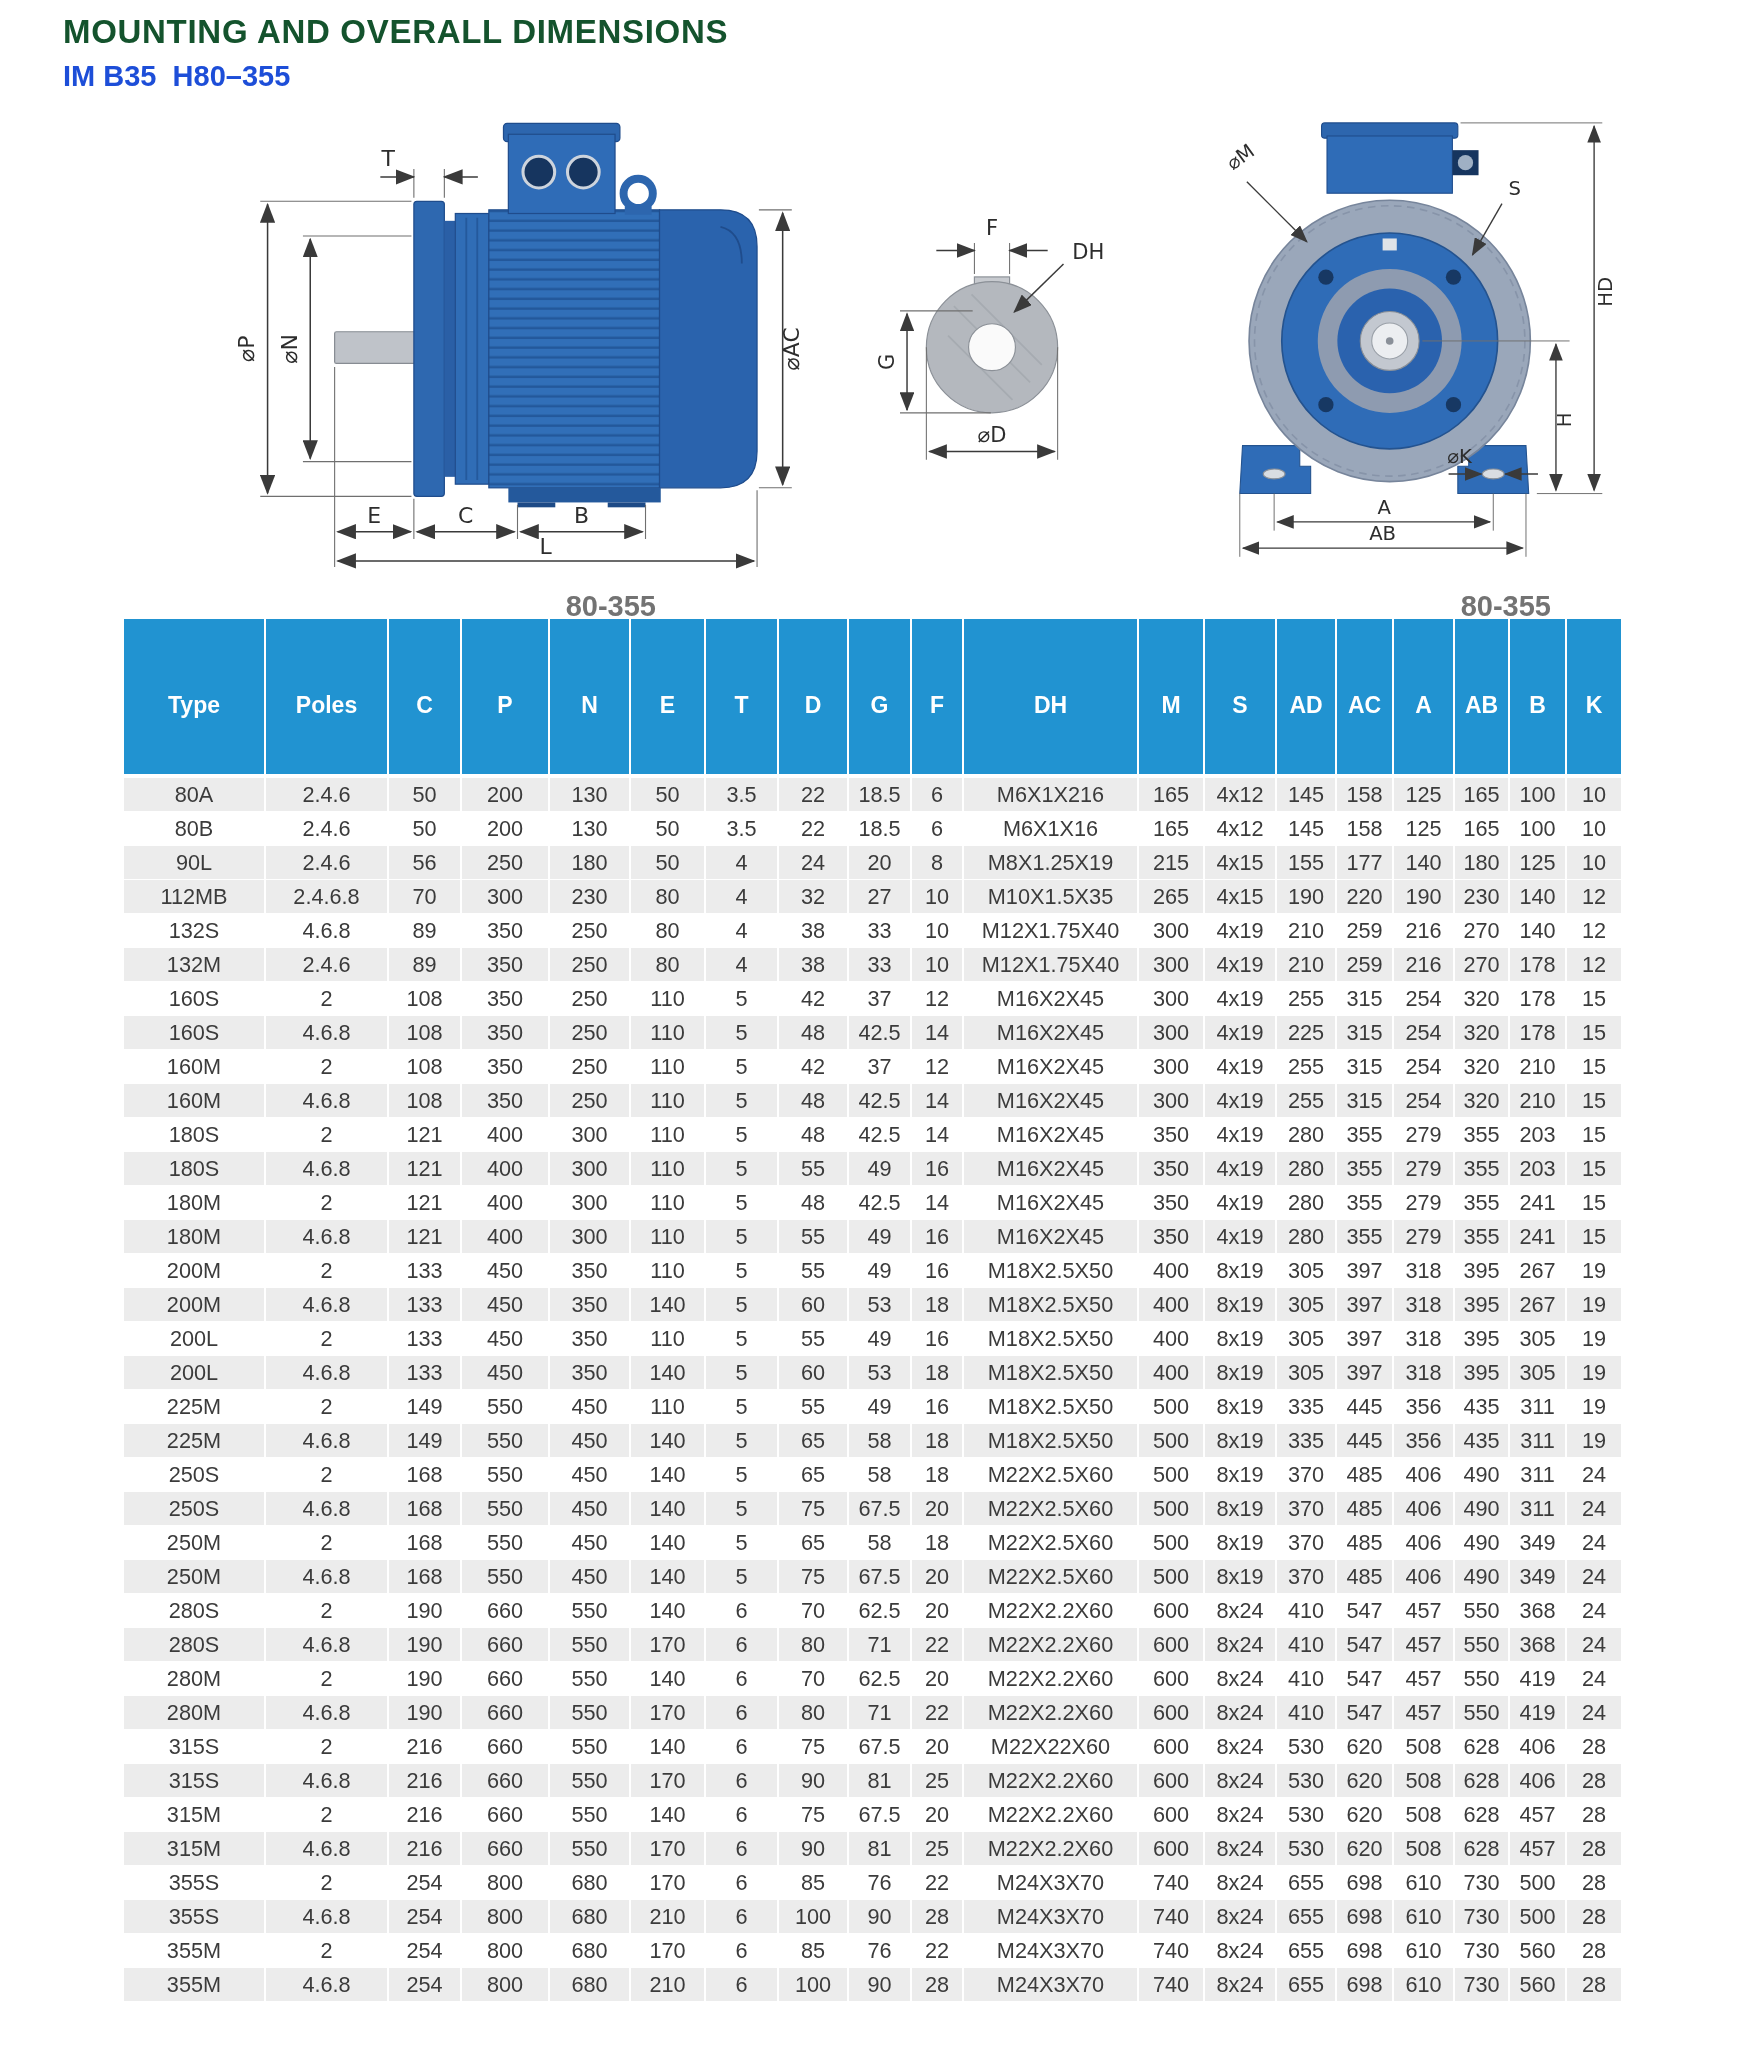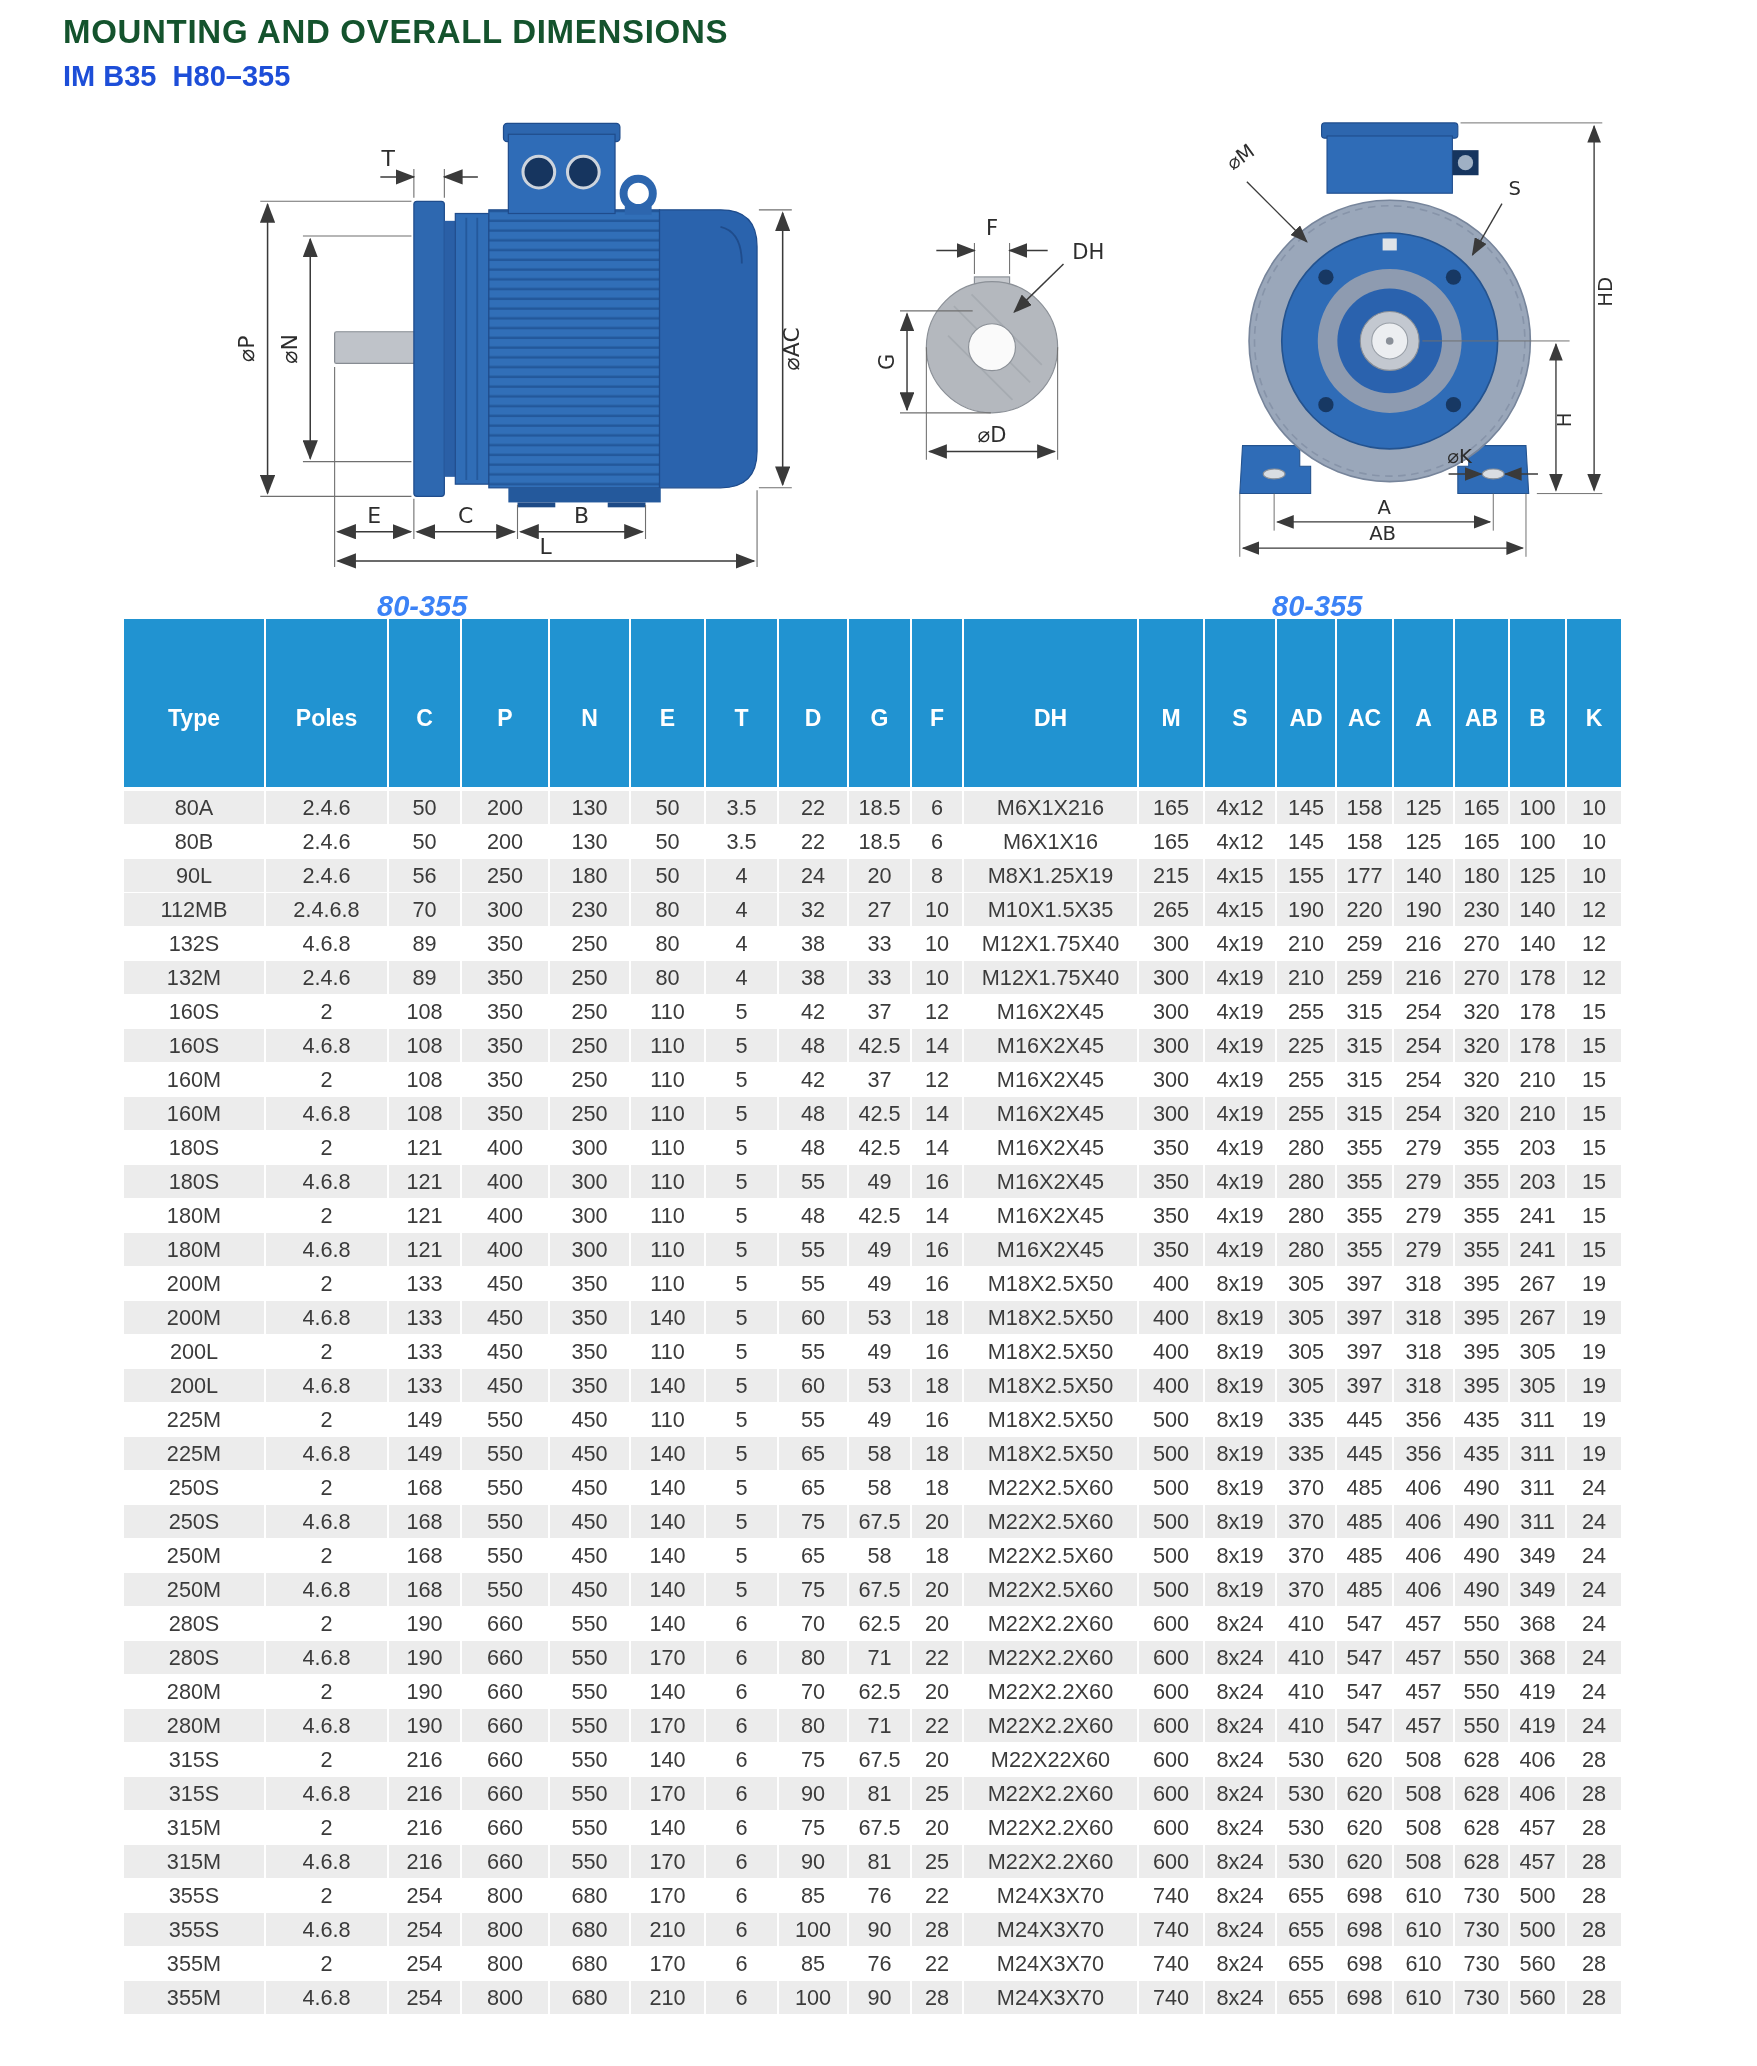--- a/index.html
+++ b/index.html
@@ -10,34 +10,34 @@
   .title {
     position:absolute; left:63px; top:12.6px;
     font-size:33px; font-weight:bold; letter-spacing:0.7px; color:#14532d;
   }
   .subtitle {
     position:absolute; left:63px; top:60px;
     font-size:29px; font-weight:bold; color:#1d4ed8; white-space:pre;
   }
   .diagram { position:absolute; }
   .caption {
-    position:absolute; width:279px; text-align:left;
-    font-size:29px; font-weight:bold; color:#3b82f6;font-style:italic;
+    position:absolute; width:279px; text-align:right;
+    font-size:29px; font-weight:bold; color:#737373;
   }
   
   .dim  { stroke:#3a3a3a; stroke-width:2.5; fill:none; }
   .ext  { stroke:#6f6f6f; stroke-width:1.8; fill:none; }
   .lead { stroke:#3a3a3a; stroke-width:2.5; fill:none; }
   text.dlabel { font-family:"DejaVu Sans", sans-serif; font-size:36px; fill:#2d2d2d; }
   
   .dim-table-wrap { position:absolute; left:124px; top:619px; }
   table.dims { border-collapse:collapse; table-layout:fixed; width:1496px; }
   table.dims thead th {
     background:#2193d1; color:#ffffff; font-weight:bold; font-size:23px;
-    height:136px; vertical-align:middle; padding-top:31px; text-align:center;
+    height:136px; vertical-align:middle; padding-top:18px; text-align:center;
     border-right:2.1px solid #ffffff; border-bottom:4.2px solid #ffffff;
   }
   table.dims thead th:last-child { border-right:none; }
   table.dims tbody td {
     height:31px; font-size:21.7px; color:#3b3b3b; text-align:center;
     vertical-align:middle; border-right:2.1px solid #ffffff; border-bottom:1.4px solid #ffffff;
     overflow:hidden; white-space:nowrap; background:#ffffff;
   }
   table.dims tbody tr.shade td { background:#ececec; }
   table.dims tbody td:last-child { border-right:none; }

